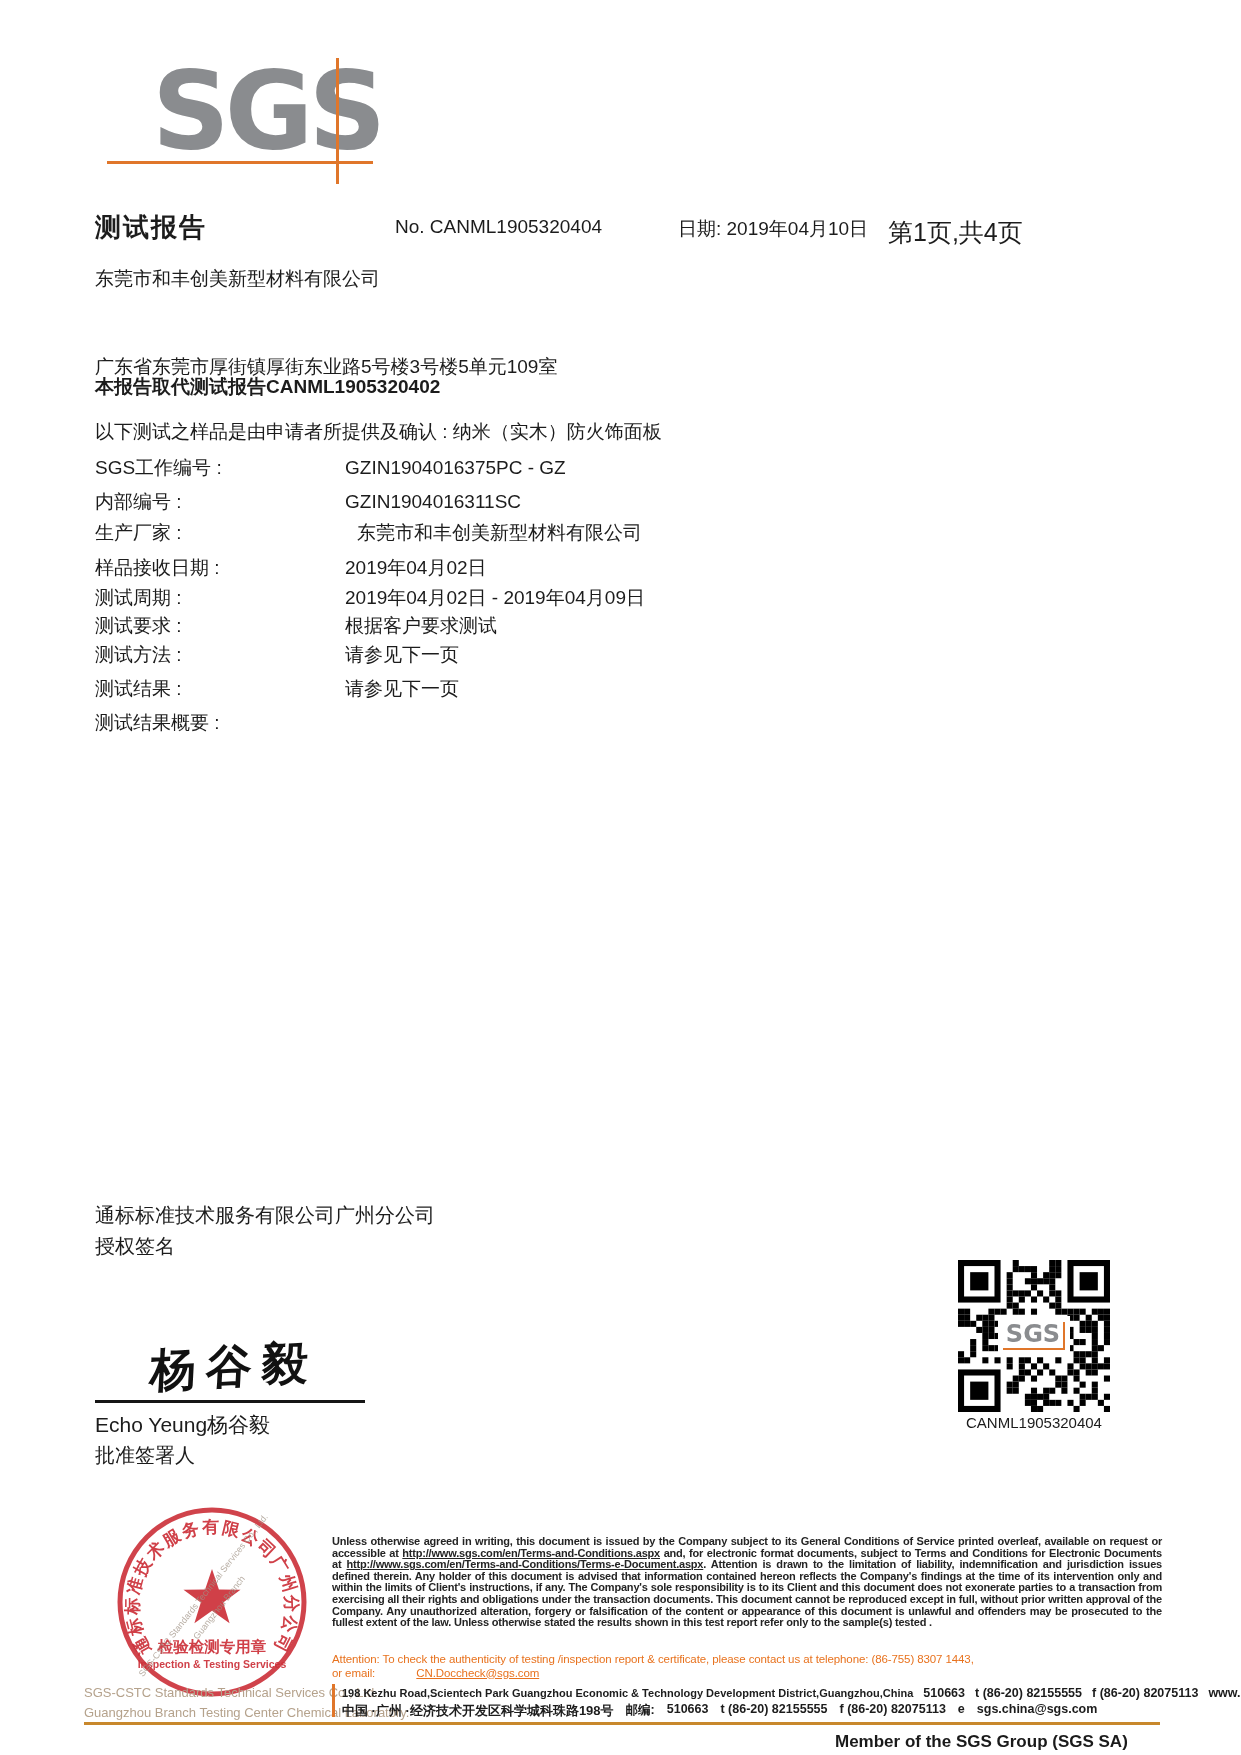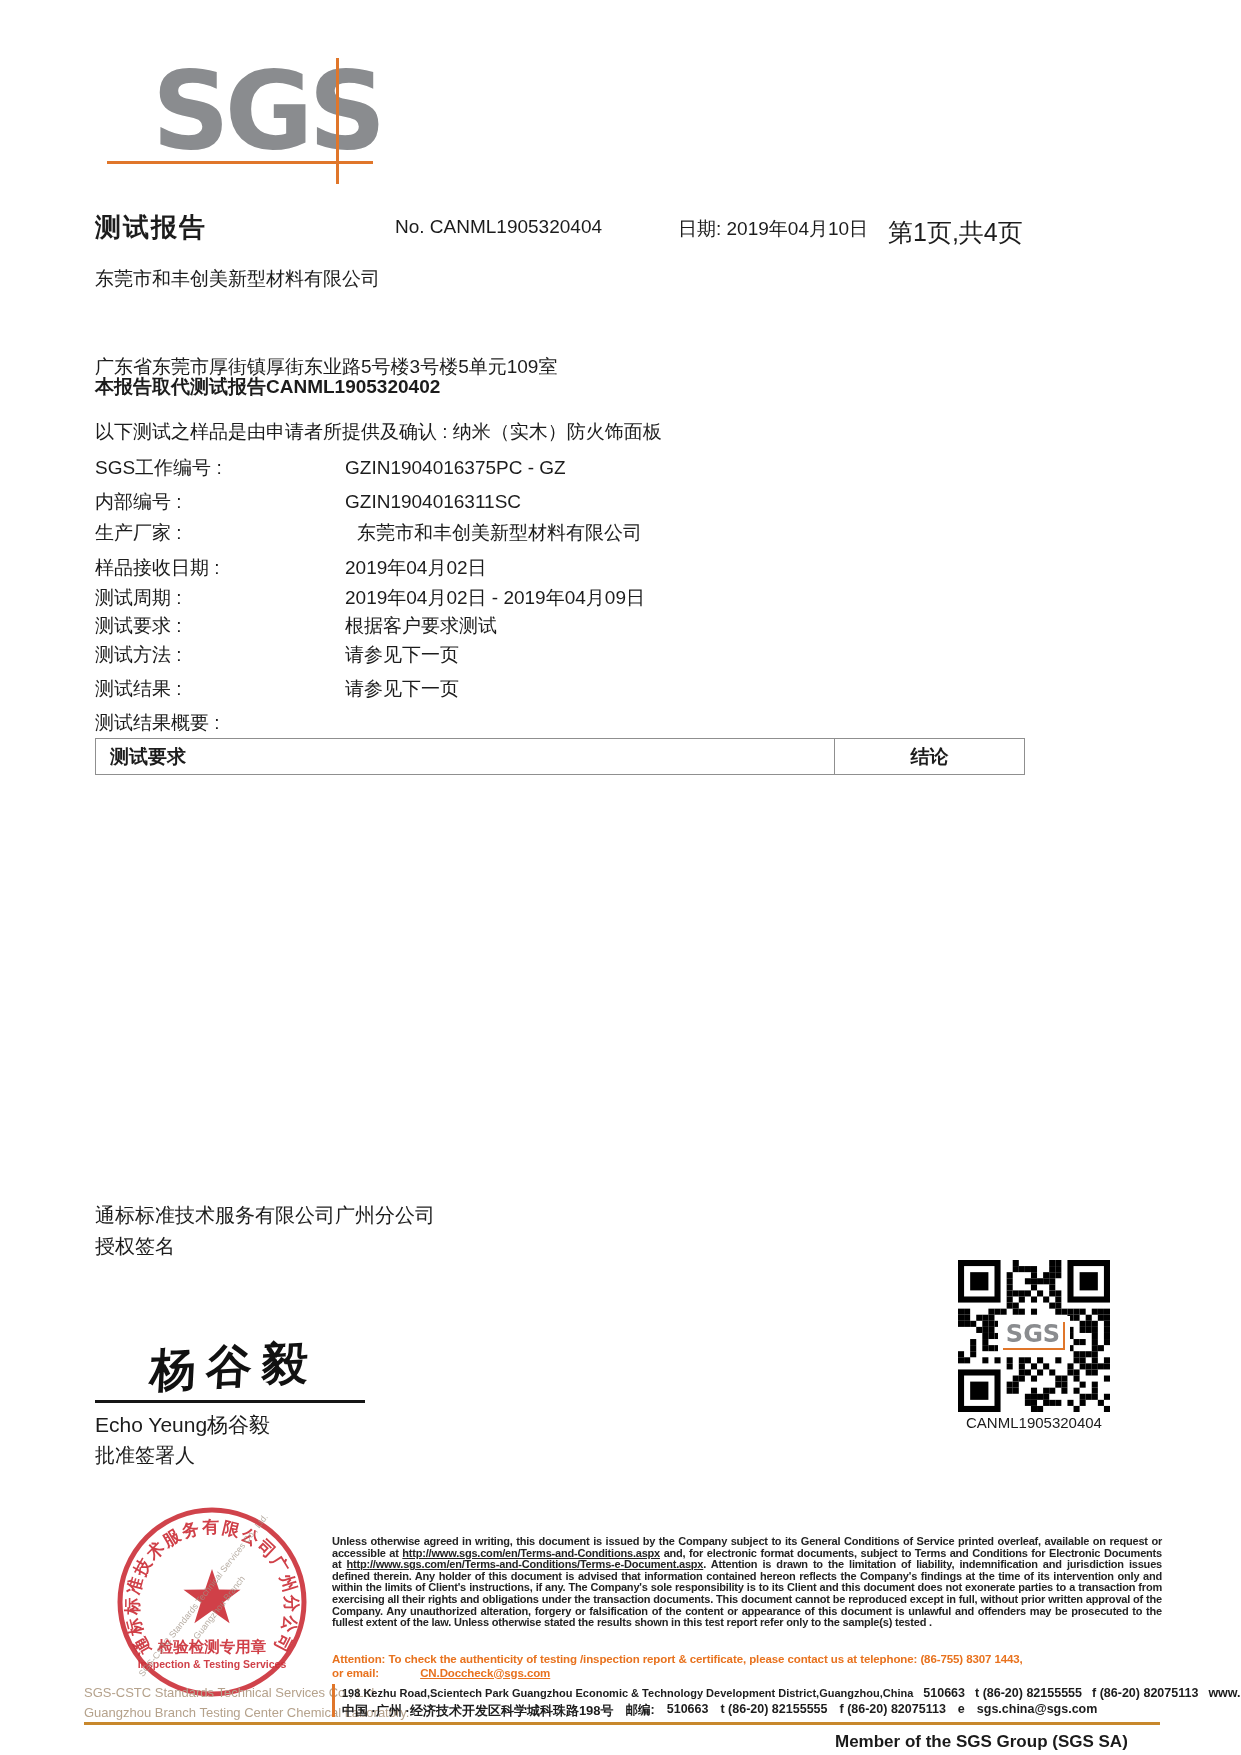--- a/index.html
+++ b/index.html
@@ -78,21 +78,21 @@
   .footer-left1{ left:84px; top:1685px; font-size:13px; color:#b5a28c; }
   .footer-left2{ left:84px; top:1705px; font-size:13px; color:#b5a28c; }
 
   .legal{
     left:332px; top:1536px; width:830px; font-size:11px; line-height:11.6px;
     font-weight:600; letter-spacing:-0.2px; text-align:justify; color:#242424;
   }
   .legal .lnk{ text-decoration:underline;margin-top:38px; }
   .attention{
     left:332px; top:1653px; width:830px; font-size:11.5px; line-height:13.5px;
-    font-weight:bold; color:#e8721e; letter-spacing:-0.1px;
+    font-weight:normal; color:#e8721e; letter-spacing:-0.1px;
   }
   .attention .lnk{ text-decoration:underline;margin-left:38px; }
 
   .addr-vbar{ left:332px; top:1684px; width:3px; height:33px; background:#e0762a; }
   .addr-row1{ left:342px; top:1686px; width:820px; font-size:11px; font-weight:600;
               display:flex; gap:10px; white-space:nowrap; align-items:center; }
   .addr-row1 .big{ font-size:12.5px; font-weight:bold; }
   .addr-row2{ left:342px; top:1702px; width:820px; font-size:13px; font-weight:bold;
               display:flex; gap:12px; white-space:nowrap; align-items:flex-start; }
   .addr-row2 .mid{ font-size:12.5px; }
@@ -139,24 +139,20 @@
   <span class="flabel">测试方法 :</span><span class="fvalue">请参见下一页</span>
 </div>
 <div class="field-row" style="top:676px">
   <span class="flabel">测试结果 :</span><span class="fvalue">请参见下一页</span>
 </div>
 
 <div class="abs summary-heading">测试结果概要 :</div>
 
 <table class="abs summary-table">
   <tbody>
-      <tr>
-    <th>测试要求</th>
-    <th class="col-conclusion">结论</th>
-  </tr>
 </tbody>
   </table>
 
 <div class="abs sig-company">通标标准技术服务有限公司广州分公司</div>
 <div class="abs sig-auth">授权签名</div>
 <div class="abs sig-script">杨谷毅</div>
 <div class="abs sig-line"></div>
 <div class="abs sig-name">Echo Yeung杨谷毅</div>
 <div class="abs sig-role">批准签署人</div>
 

